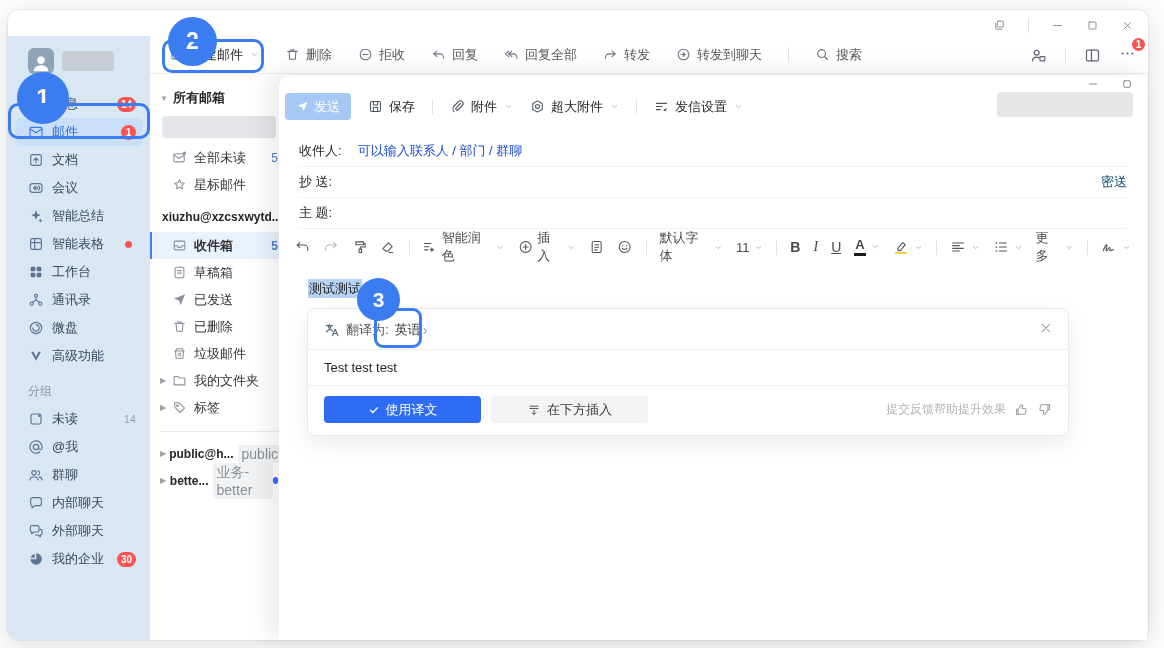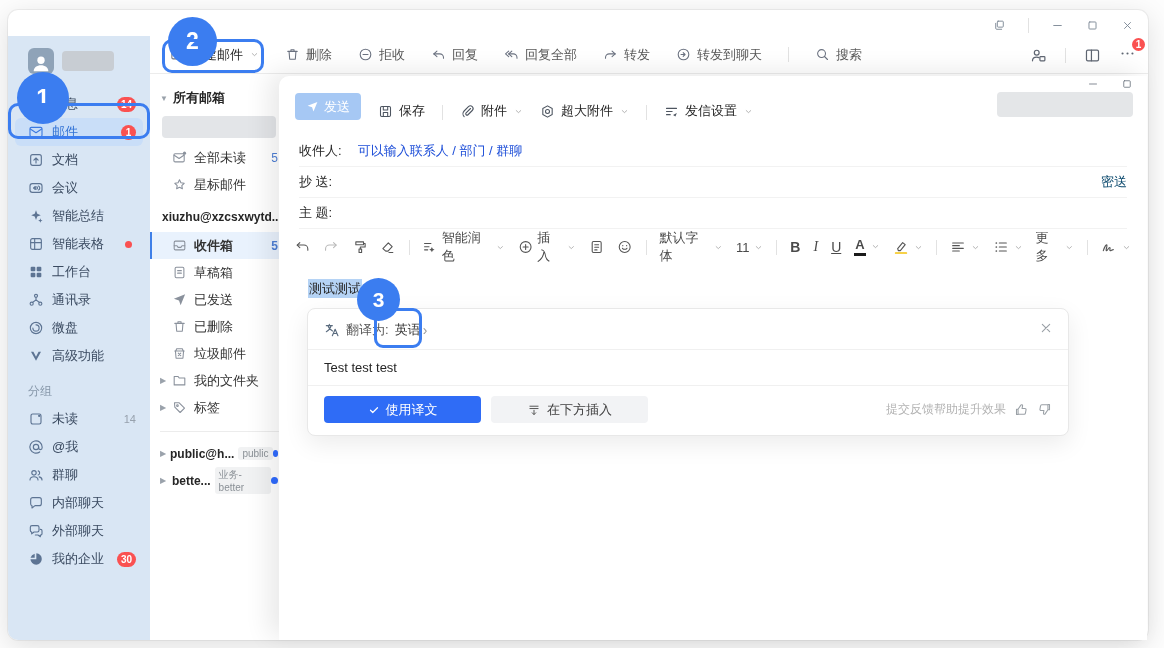--- a/index.html
+++ b/index.html
@@ -69,31 +69,31 @@
   .folder-row .icon { width:15px; height:15px; color:#8a919c; margin-right:7px; flex:none; display:inline-flex; }
   .folder-row .icon svg { width:100%; height:100%; }
   .folder-row.selected { background:#e9f2fd; font-weight:bold; box-shadow:inset 2px 0 0 #4080e8; }
   .fcount { margin-left:auto; color:#4e7fd5; font-size:12px; }
   .account-label { padding:12px 10px 2px 12px; font-weight:bold; font-size:12px; color:#262626;
                    white-space:nowrap; overflow:hidden; }
   .fp-divider { border-top:1px solid #ececec; margin:10px 10px 8px 10px; }
   .shared-row { height:27px; display:flex; align-items:center; padding:0 12px 0 10px; }
   .shared-row .fr-caret { width:9px; font-size:8px; color:#9aa2ab; margin-right:3px; }
   .shared-name { font-weight:bold; font-size:12px; color:#262626; }
-  .chip { background:#f1f2f3; color:#8a9096; font-size:10px; border-radius:3px; padding:1px 4px; margin-left:4px; }
+  .chip { background:#f1f2f3; color:#8a9096; font-size:14px; border-radius:3px; padding:1px 4px; margin-left:4px; }
   .blue-dot { margin-left:auto; width:7px; height:7px; border-radius:50%; background:#2f6bff; }
 
   
   .compose { position:absolute; left:129px; top:40px; right:1px; bottom:0; background:#fff; z-index:3;
              border-top-left-radius:10px; box-shadow:-10px -4px 26px rgba(0,0,0,.09); }
   .compose-controls { position:absolute; top:2px; right:14px; display:flex; gap:22px; color:#6f7782; }
   .cc-icon { width:12px; height:12px; display:inline-flex; }
   .cc-icon svg { width:100%; height:100%; }
   .redacted-top { position:absolute; top:16px; right:14px; width:136px; height:25px; border-radius:4px; background:#e4e6e8; }
-  .compose-toolbar { display:flex; align-items:flex-end; gap:17px; padding:17px 0 0 16px; }
+  .compose-toolbar { display:flex; align-items:center; gap:17px; padding:17px 0 0 6px; }
   .send-btn { width:66px; height:27px; border-radius:4px; background:#a6c8f4; color:#fff; font-size:13px;
               display:flex; align-items:center; justify-content:center; gap:5px; border:none; }
   .send-btn .icon { width:13px; height:13px; display:inline-flex; }
   .send-btn .icon svg { width:100%; height:100%; }
   .ct-btn { display:flex; align-items:center; gap:6px; font-size:13px; color:#262626; }
   .ct-btn .icon { width:15px; height:15px; color:#4d5560; display:inline-flex; }
   .ct-btn .icon svg { width:100%; height:100%; }
   .fields { margin-top:16px; }
   .field-row { height:31px; display:flex; align-items:center; margin:0 20px; border-bottom:1px solid #f2f2f2;
                font-size:13px; color:#262626; }

